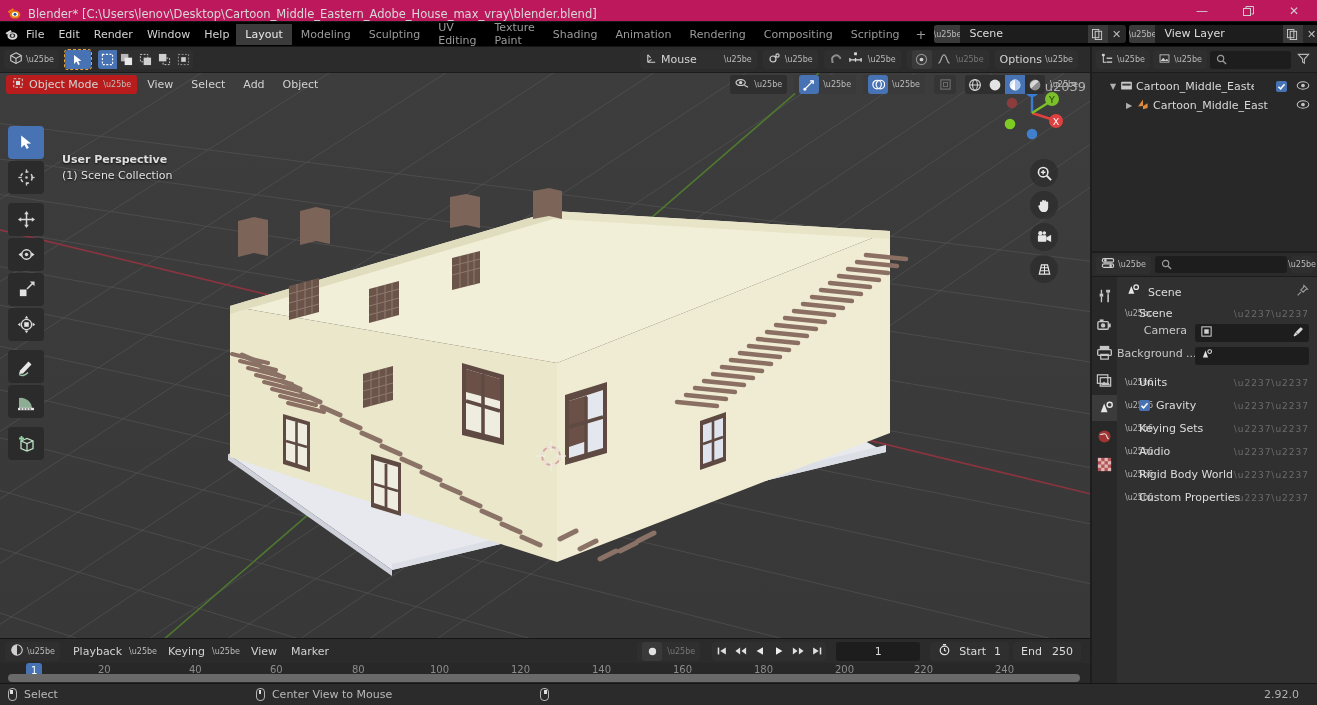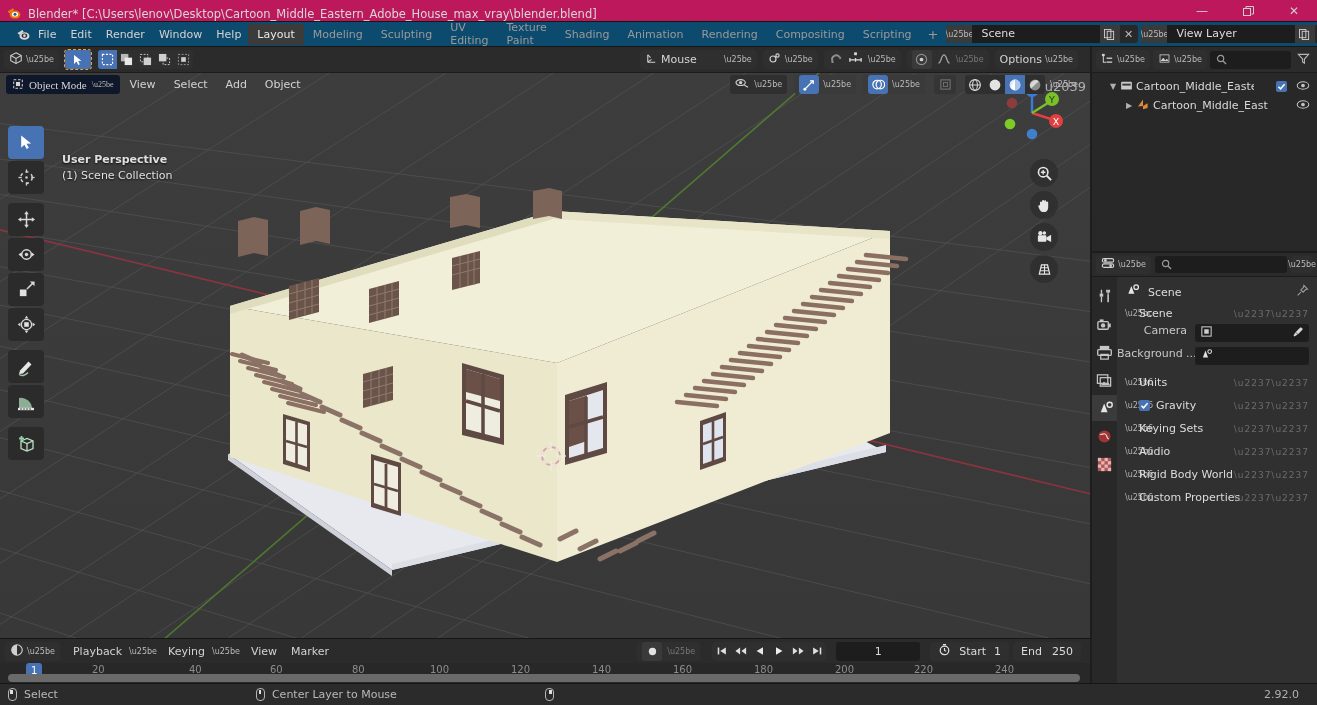--- a/index.html
+++ b/index.html
@@ -15,22 +15,22 @@
     height:22px; background:#be185d; display:flex; align-items:flex-end;
     border-bottom:1px solid #161616; position:relative;
   }
   #titlebar .blogo{ width:16px;height:16px;margin:0 6px 0 6px;flex:none; }
   #titlebar .ttxt{ font-size:11.5px;color:#d8d8d8; white-space:nowrap; }
   #wincontrols{ position:absolute; right:0; top:0; height:22px; display:flex; }
   #wincontrols div{ width:46px;height:22px;display:flex;align-items:center;justify-content:center;
       color:#cfcfcf;font-size:12px; }
 
   
-  #topbar{ height:25px; background:#0c4a6e; display:flex; align-items:center;
-           padding-left:16px; border-bottom:1px solid #161616; position:relative;}
+  #topbar{ height:25px; background:#000000; display:flex; align-items:center;
+           padding-left:4px; border-bottom:1px solid #161616; position:relative;}
   .menuicon{ width:22px;height:20px;display:flex;align-items:center;justify-content:center; }
   .menu{ padding:3px 7px; font-size:11px; color:#d2d2d2; border-radius:3px; cursor:default;}
   .wsgap{ width:14px; }
   .ws{ padding:4px 9px 4px 9px; font-size:11px; color:#9a9a9a; border-radius:0; }
   .ws.active{ background:#3b3b3b; color:#e8e8e8; }
   .plus{ color:#9a9a9a; padding:0 7px; font-size:13px;}
   #topbar .right{ margin-left:auto; display:flex; align-items:center; padding-right:4px; gap:3px;}
   .idblock{ display:flex;align-items:center; height:18px; background:#282828; border-radius:3px; overflow:hidden;}
   .idblock .ico{ width:26px;height:18px;background:#3a3a3a;display:flex;align-items:center;justify-content:center;gap:2px;}
   .idblock .nm{ background:#1d1d1d; height:18px; line-height:18px; padding:0 10px; min-width:128px; color:#dcdcdc;font-size:11px;}
@@ -50,21 +50,21 @@
   .tbtn.lit{ background:#4772b3; }
   .tbtn.on{ background:#4772b3; }
   .grp{ display:flex; background:#2f2f2f; border-radius:3px; overflow:hidden; margin-right:5px;}
   .grp .tbtn{ border-radius:0; background:transparent;}
   .grp .tbtn.on{ background:#4772b3;}
   .dd{ display:flex;align-items:center; gap:3px; background:#2f2f2f;border-radius:3px;height:19px;padding:0 5px;}
   .ddlabel{ font-size:11px;color:#d4d4d4;}
 
   #vpsubheader{ height:23px; background:transparent; display:flex; align-items:center; padding:0 6px; gap:2px;
       position:absolute; top:26px;left:0;right:0; z-index:6;}
-  .modebtn{ display:flex;align-items:center;gap:5px;background:#0f172a;border-radius:3px;height:19px;padding:0 6px;font-family:Liberation Serif, serif;}
+  .modebtn{ display:flex;align-items:center;gap:5px;background:#b91c1c;border-radius:3px;height:19px;padding:0 6px;}
   .vmenu{ padding:2px 8px;font-size:11px;color:#d2d2d2;border-radius:3px;}
 
   #vpcanvas{ position:absolute; left:0; top:26px; width:1090px; height:565px; overflow:hidden; background:#3a3a3a;}
 
   #vpinfo{ position:absolute; left:62px; top:105px; z-index:5; line-height:16px;
            font-size:11px; color:#e0e0e0; text-shadow:0 1px 2px rgba(0,0,0,.8); font-weight:bold;}
   #vpinfo .l2{ font-weight:normal;}
 
   #lefttools{ position:absolute; left:8px; top:79px; width:36px; z-index:5;
               display:flex;flex-direction:column; gap:2px;}
@@ -905,21 +905,21 @@
           <span>Start</span>
           <span>1</span>
         </div>
         <div class="lblfield" style="gap:10px">
           <span>End</span>
           <span>250</span>
         </div>
       </div>
     </div>
     <div id="tlruler">
-      <span class="tick" style="left:92px">20</span>
+      <span class="tick" style="left:98px">20</span>
       <span class="tick" style="left:189px">40</span>
       <span class="tick" style="left:270px">60</span>
       <span class="tick" style="left:352px">80</span>
       <span class="tick" style="left:430px">100</span>
       <span class="tick" style="left:511px">120</span>
       <span class="tick" style="left:592px">140</span>
       <span class="tick" style="left:673px">160</span>
       <span class="tick" style="left:754px">180</span>
       <span class="tick" style="left:835px">200</span>
       <span class="tick" style="left:914px">220</span>
@@ -1182,21 +1182,21 @@
 </div>
 
 <div id="status">
   <span class="sitem">
     <span class="mouseico left"></span>
     <span>Select</span>
   </span>
   <span class="sep" style="width:190px"></span>
   <span class="sitem">
     <span class="mouseico mid"></span>
-    <span>Center Layer to Mouse</span>
+    <span>Center View to Mouse</span>
   </span>
   <span class="sep" style="width:140px"></span>
   <span class="sitem">
     <span class="mouseico right"></span>
     <span></span>
   </span>
   <span id="statright">2.92.0</span>
 </div>
 
 </body></html>

